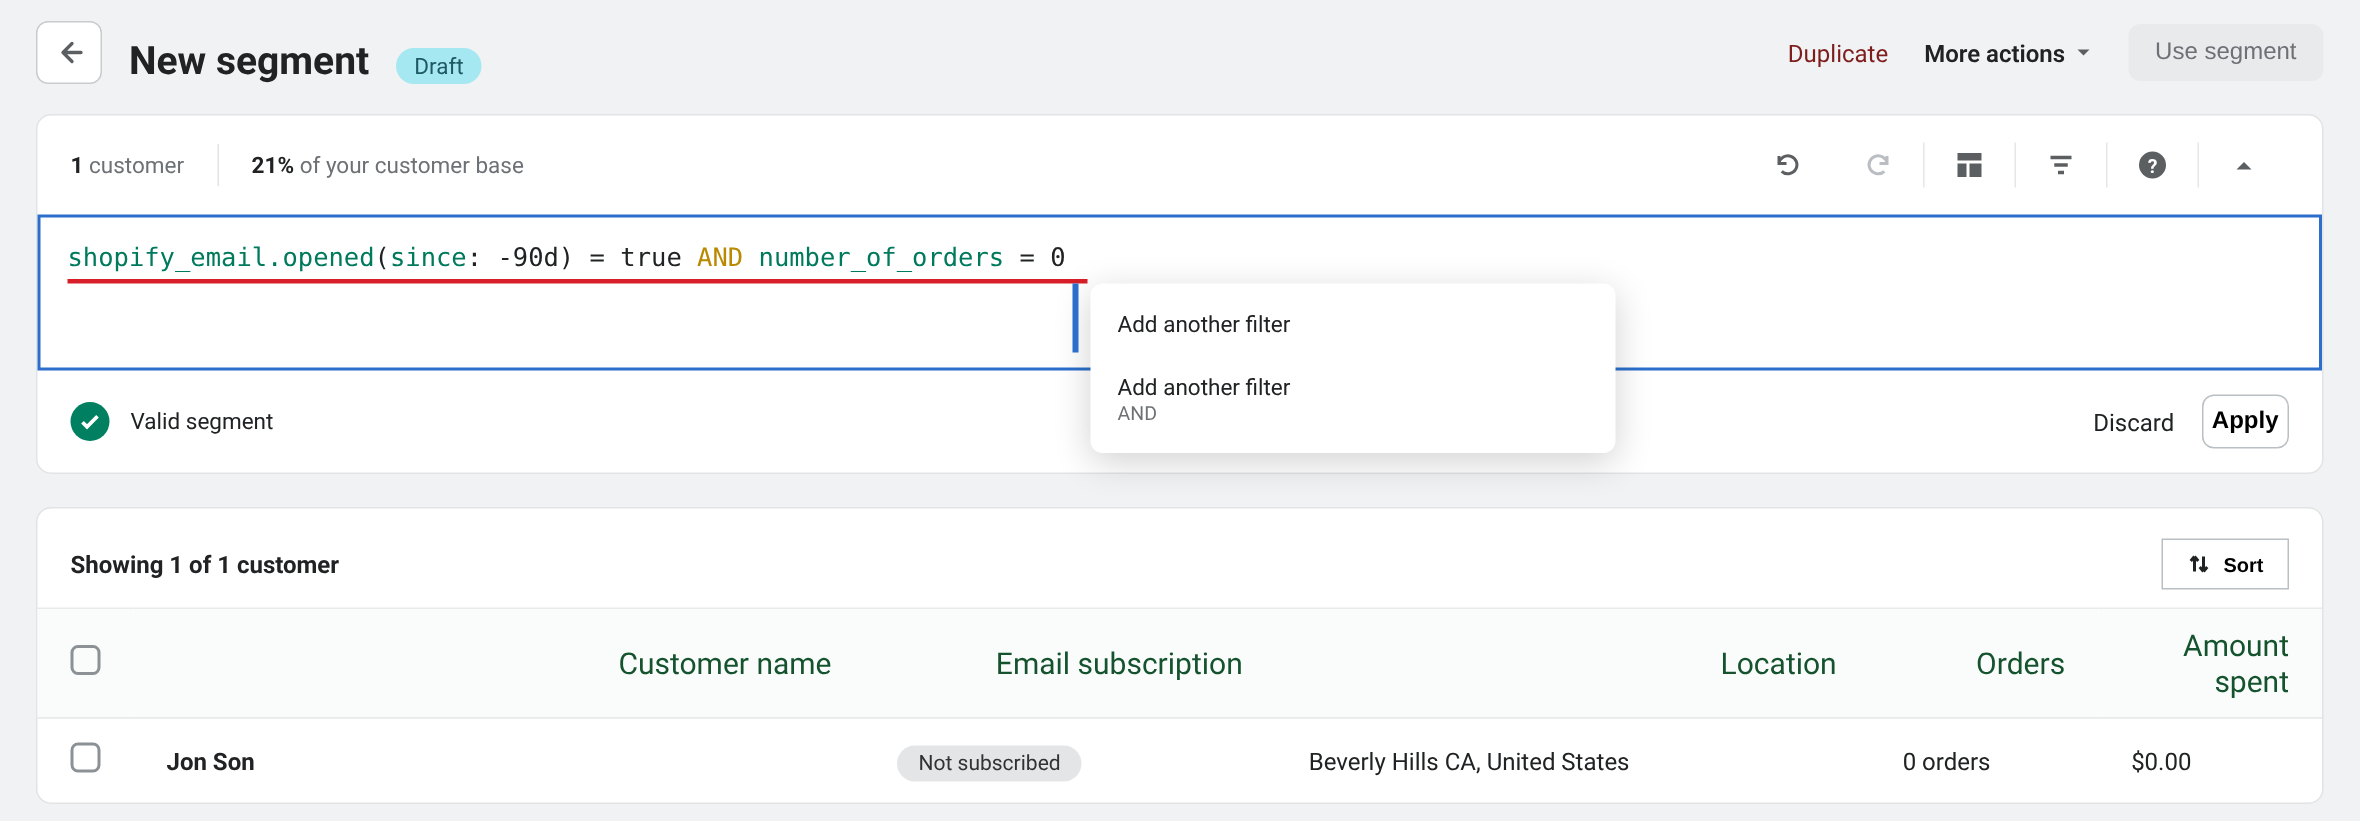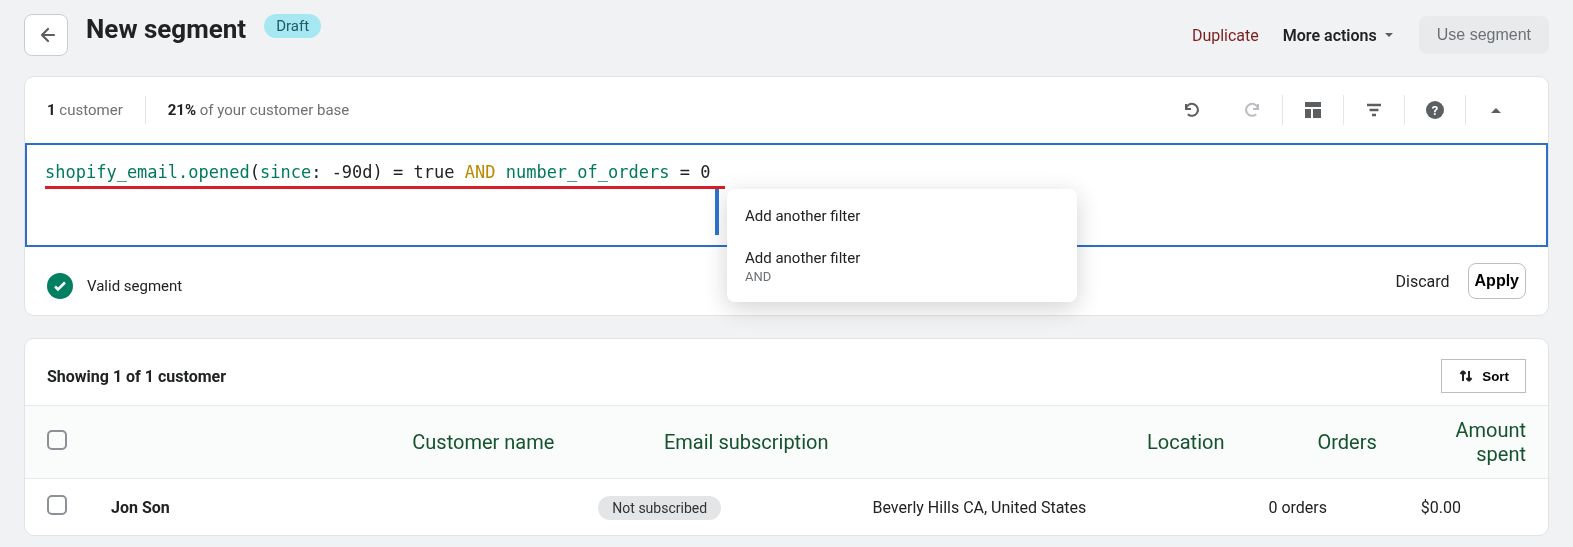--- a/index.html
+++ b/index.html
@@ -9,21 +9,21 @@
     color: #202223;
     font-size: 15px;
   }
   .page { padding: 14px 24px; }
   .header-row {
     display: flex;
     align-items: center;
     justify-content: space-between;
     margin-bottom: 20px;
   }
-  .header-left { display: flex; align-items: flex-start; gap: 18px; }
+  .header-left { display: flex; align-items: flex-end; gap: 18px; }
   .back-btn {
     width: 44px; height: 42px;
     border: 1px solid #c9cccf;
     border-radius: 8px;
     background: #fff;
     display: flex; align-items: center; justify-content: center;
     cursor: pointer;
   }
   .title { font-size: 26px; font-weight: 700; }
   .badge {
@@ -122,21 +122,21 @@
     margin: 4px 6px;
     border-radius: 6px;
   }
   .popup-item.redbox {
     outline: 3px solid #d81e28;
     outline-offset: -2px;
   }
   .popup-sub { font-size: 13px; color: #6d7175; margin-top: 2px; }
   .valid-row {
     display: flex;
-    align-items: flex-end;
+    align-items: center;
     justify-content: space-between;
     padding: 16px 22px;
   }
   .valid-left { display: flex; align-items: center; gap: 14px; }
   .check-circle {
     width: 26px; height: 26px;
     border-radius: 50%;
     background: #008060;
     display: flex; align-items: center; justify-content: center;
   }

